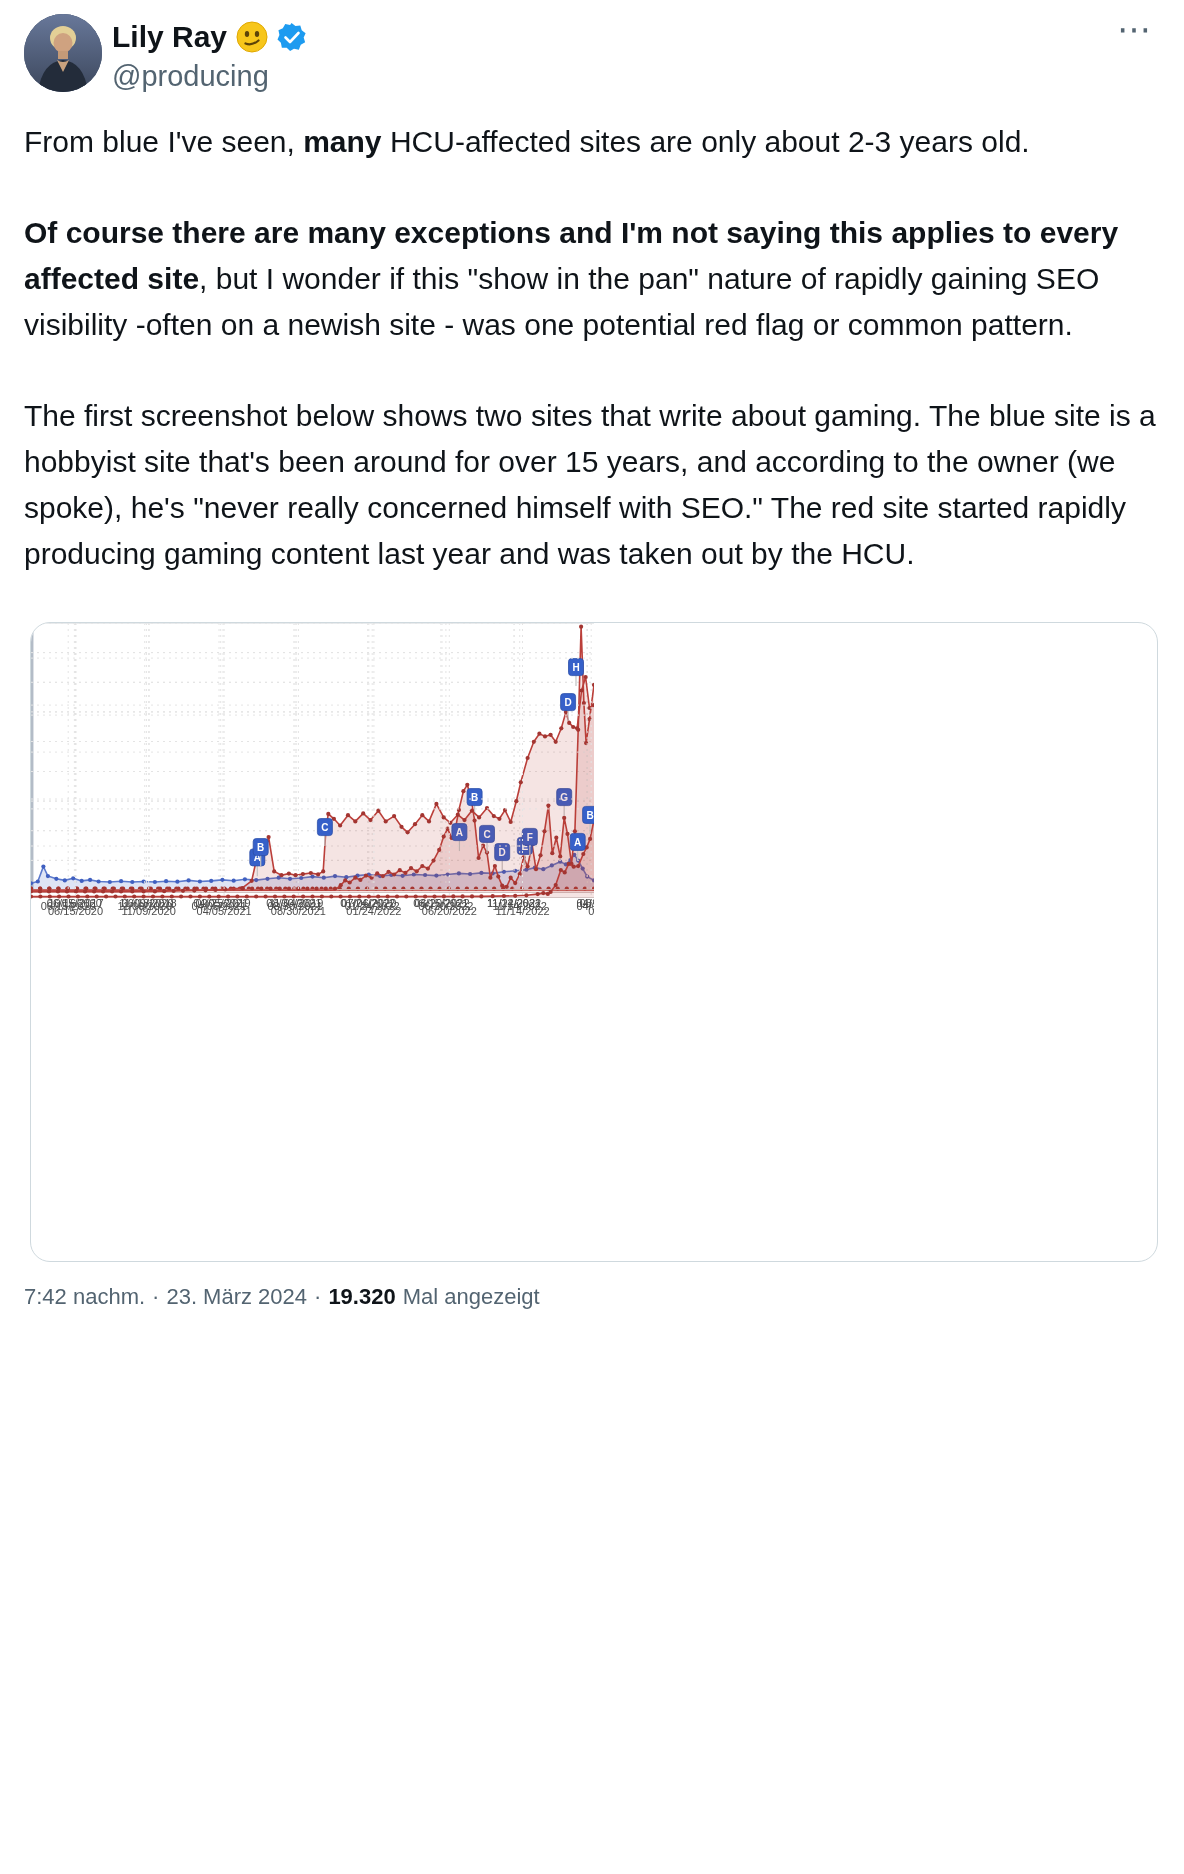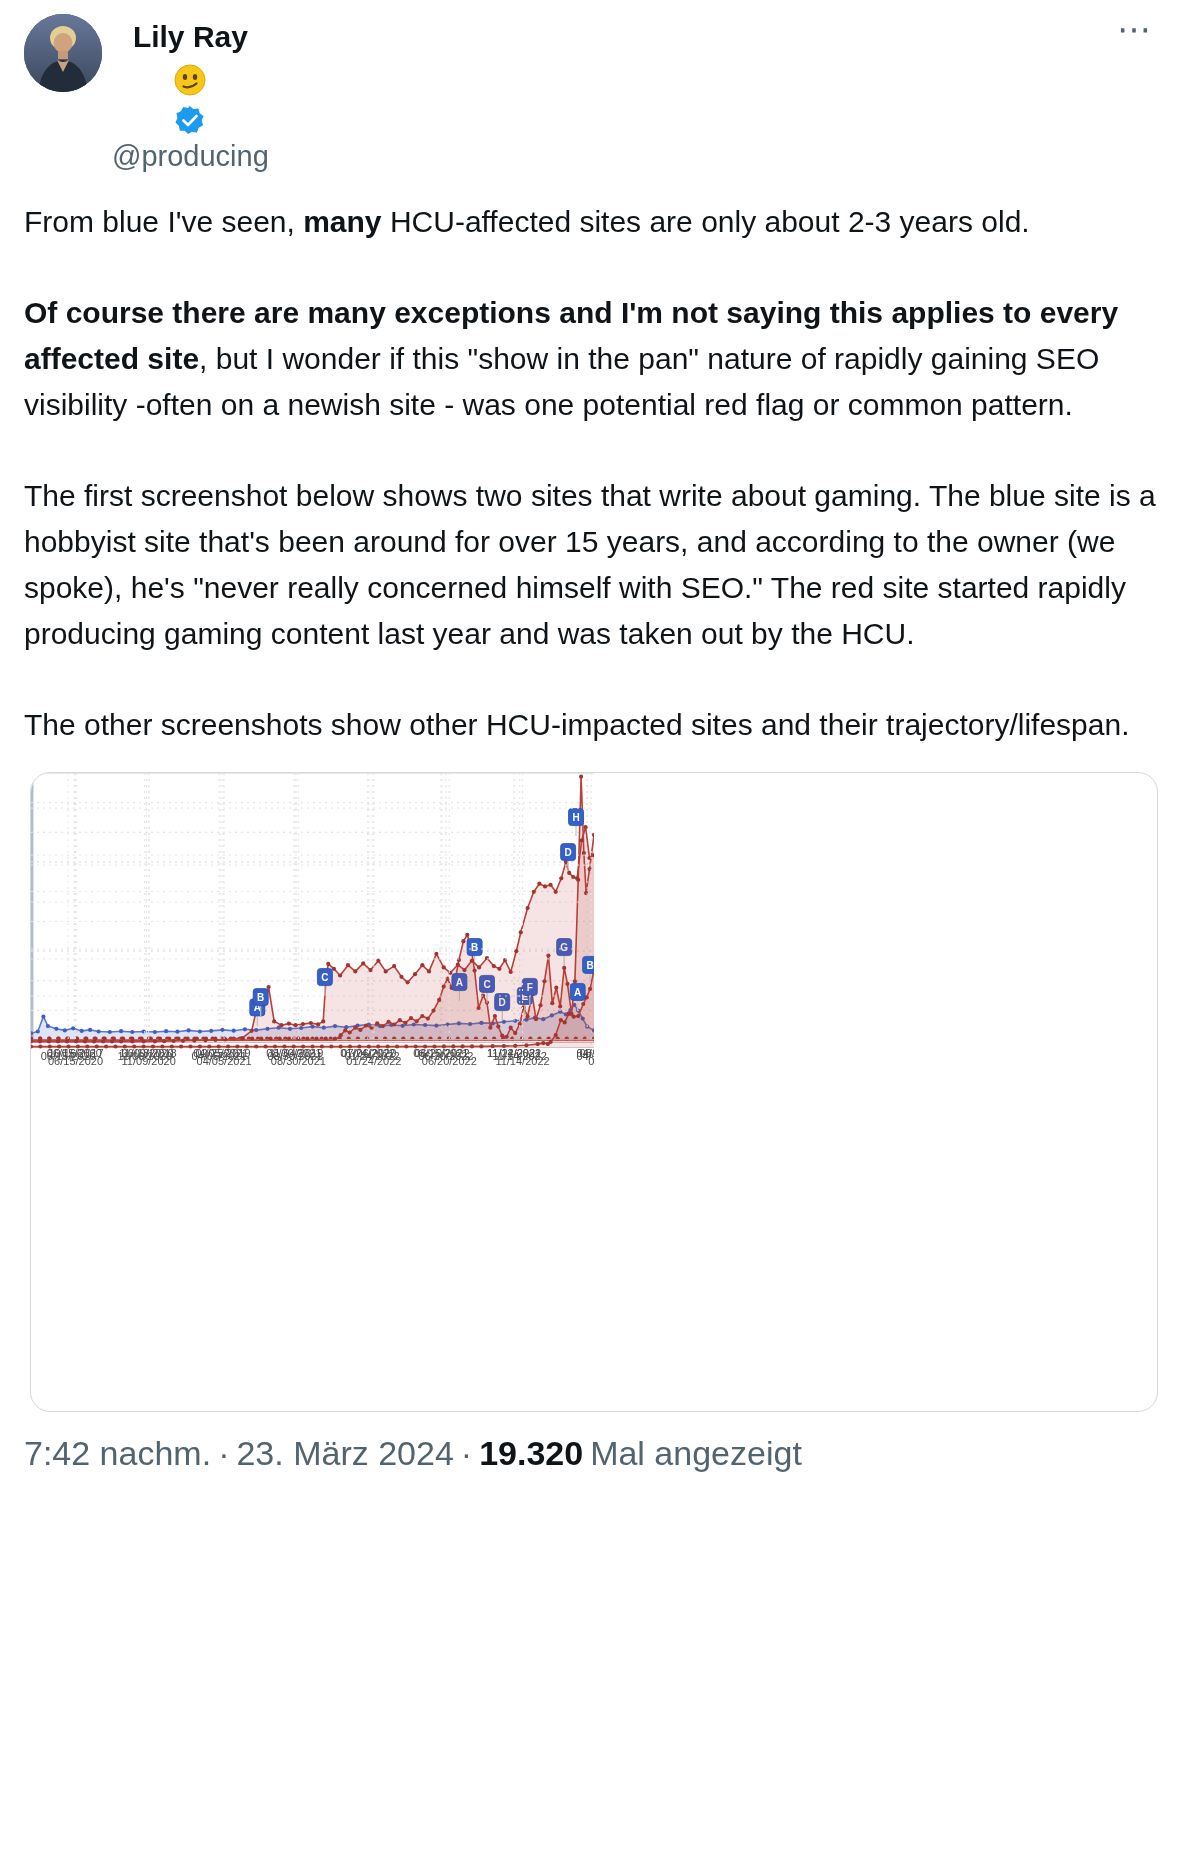--- a/index.html
+++ b/index.html
@@ -4,21 +4,21 @@
 <style>
   html,body{margin:0;padding:0;background:#ffffff;}
   body{width:1184px;font-family:"Liberation Sans",sans-serif;color:#0f1419;}
   .post{padding:14px 24px 34px 24px;position:relative;}
 
   
   .header{position:relative;display:flex;align-items:flex-start;}
   .avatar{width:78px;height:78px;border-radius:50%;overflow:hidden;flex:0 0 auto;background:#46536b;}
   .avatar svg{display:block;}
   .id-block{margin-left:10px;padding-top:6px;}
-  .name-row{display:flex;align-items:center;gap:9px;font-size:30px;font-weight:bold;line-height:1.15;flex-direction:column;}
+  .name-row{display:flex;align-items:center;gap:9px;font-size:30px;font-weight:bold;line-height:1.15;}
   .emoji svg,.verified svg{display:block;}
   .handle{font-size:29px;color:#536471;margin-top:5px;font-weight:normal;}
   .menu{position:absolute;right:6px;top:-2px;font-size:34px;color:#536471;letter-spacing:3px;cursor:pointer;line-height:1;}
 
   
   .body{margin-top:26px;font-size:30px;line-height:46px;max-width:1132px;}
   .body p{margin:0 0 45px 0;}
   .body p.last{margin-bottom:6px;}
   .translate{color:#1d9bf0;font-size:30px;text-decoration:none;display:inline-block;cursor:pointer;}
 
@@ -26,21 +26,21 @@
   .media-card{margin:24px 0 0 6px;width:1126px;height:638px;border:1px solid #cfd9de;
               border-radius:20px;overflow:hidden;position:relative;background:#fff;}
   .panel{position:absolute;overflow:hidden;}
   .panel svg{display:block;overflow:hidden;}
   .panel-tl{left:0;top:28;}
   .panel-tr{left:563;top:28;}
   .panel-bl{left:0;top:346;}
   .panel-br{left:563;top:339;}
 
   
-  .footer{margin-top:22px;font-size:34px;color:#536471;}
+  .footer{margin-top:22px;font-size:22px;color:#536471;}
   .footer span{margin-right:7px;}
   .footer .views{font-weight:bold;color:#0f1419;}
 </style>
 </head>
 <body>
 
 <div class="post">
 
   <div class="header">
     <div class="avatar">
@@ -81,21 +81,20 @@
       </div>
       <div class="handle">@producing</div>
     </div>
     <div class="menu">⋯</div>
   </div>
 
   <div class="body">
     <p><span>From blue I've seen, </span><b>many</b><span> HCU-affected sites are only about 2-3 years old.</span></p>
     <p><b>Of course there are many exceptions and I'm not saying this applies to every affected site</b><span>, but I wonder if this "show in the pan" nature of rapidly gaining SEO visibility -often on a newish site - was one potential red flag or common pattern.</span></p>
     <p>The first screenshot below shows two sites that write about gaming. The blue site is a hobbyist site that's been around for over 15 years, and according to the owner (we spoke), he's "never really concerned himself with SEO." The red site started rapidly producing gaming content last year and was taken out by the HCU.</p>
-    <p class="last">The other screenshots show other HCU-impacted sites and their trajectory/lifespan.</p>
   </div>
 
   <div class="media-card">
     <div class="panel panel-tl">
       <svg viewBox="0 0 563 293" width="563" height="293">
           <line x1="45.0" y1="0" x2="45.0" y2="267" stroke="#e4e4e4" stroke-width="1" stroke-dasharray="2,4"></line>
           <line x1="118.2" y1="0" x2="118.2" y2="267" stroke="#e4e4e4" stroke-width="1" stroke-dasharray="2,4"></line>
           <line x1="192.0" y1="0" x2="192.0" y2="267" stroke="#e4e4e4" stroke-width="1" stroke-dasharray="2,4"></line>
           <line x1="265.2" y1="0" x2="265.2" y2="267" stroke="#e4e4e4" stroke-width="1" stroke-dasharray="2,4"></line>
           <line x1="337.8" y1="0" x2="337.8" y2="267" stroke="#e4e4e4" stroke-width="1" stroke-dasharray="2,4"></line>

